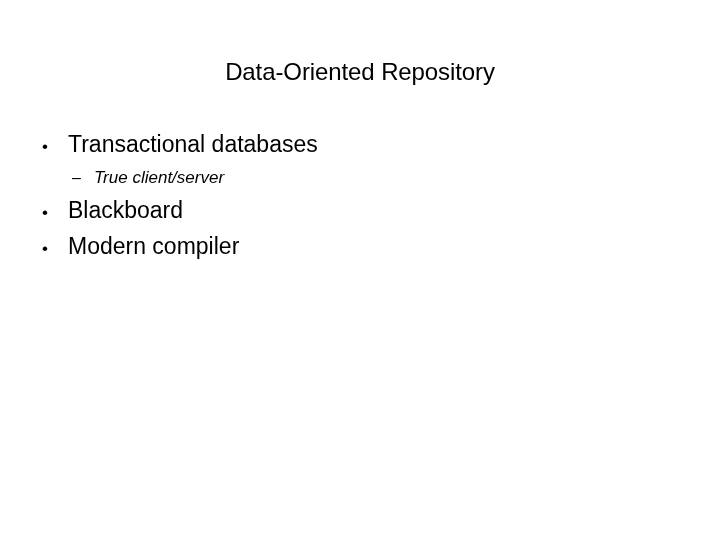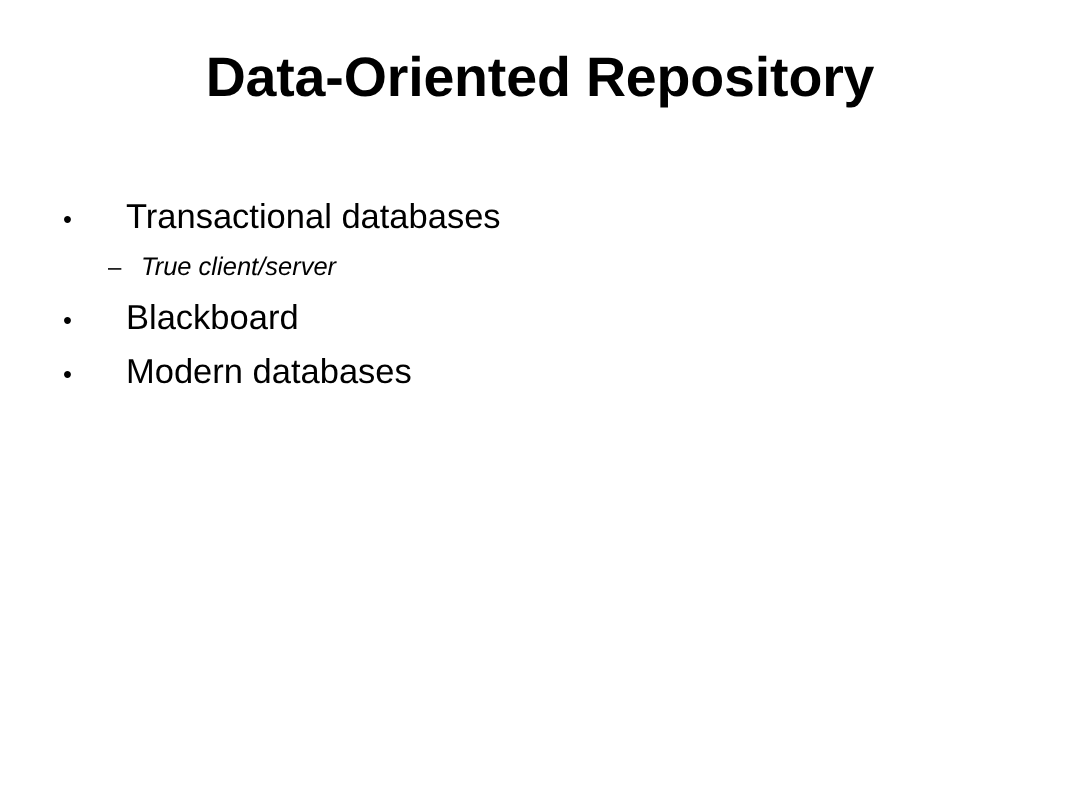--- a/index.html
+++ b/index.html
@@ -17,26 +17,26 @@
     overflow: hidden;
     font-family: "Liberation Sans", sans-serif;
     color: #000000;
     -webkit-font-smoothing: antialiased;
   }
 
   
   #slide-title {
     position: absolute;
     left: 0;
-    top: 32px;
+    top: 52px;
     width: 720px;
     text-align: center;
-    font-size: 37px;
+    font-size: 24px;
     line-height: 40px;
-    font-weight: 700;
+    font-weight: 400;
     letter-spacing: -0.1px;
     color: #000000;
     white-space: nowrap;
   }
 
   
   #slide-body {
     position: absolute;
     left: 36px;
     top: 128px;
@@ -59,21 +59,20 @@
     flex: 0 0 auto;
     width: 26px;
     font-size: 17px;
     line-height: 32px;
     text-align: left;
     color: #000000;
   }
   .level-1 > .bullet-text {
     flex: 1 1 auto;
     white-space: nowrap;
-    margin-left: 16px;
   }
 
   
   .level-2 {
     font-size: 17px;
     line-height: 28px;
     margin: 0 0 2px 0;
     padding-left: 36px;
   }
   .level-2 > .bullet-marker {
@@ -109,17 +108,17 @@
       <span class="bullet-text">True client/server</span>
     </div>
 
     <div class="outline-item level-1">
       <span class="bullet-marker">•</span>
       <span class="bullet-text">Blackboard</span>
     </div>
 
     <div class="outline-item level-1">
       <span class="bullet-marker">•</span>
-      <span class="bullet-text">Modern databases</span>
+      <span class="bullet-text">Modern compiler</span>
     </div>
 
   </div>
 </div>
 
 </body></html>

